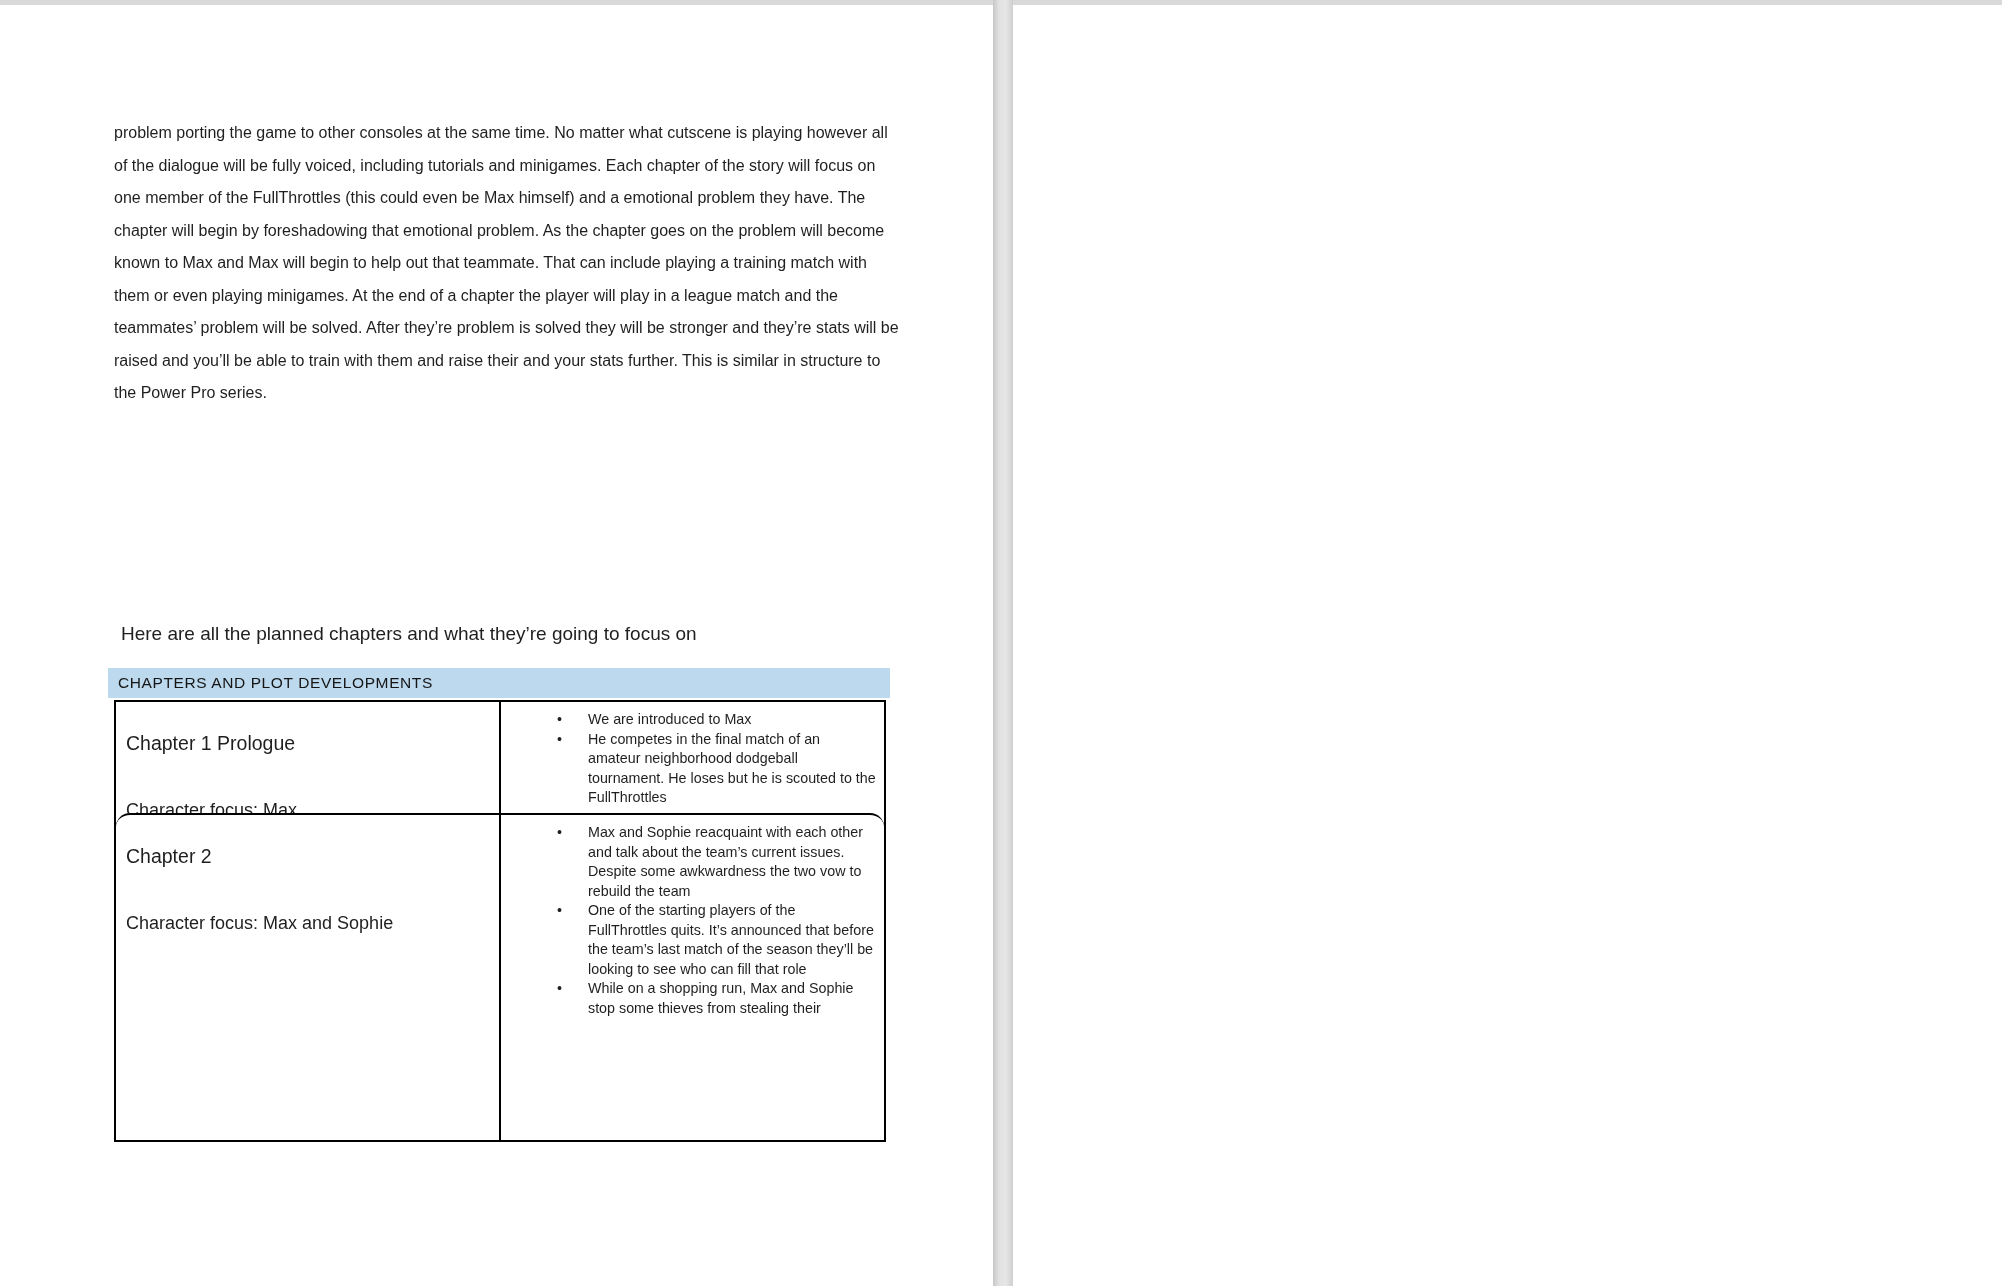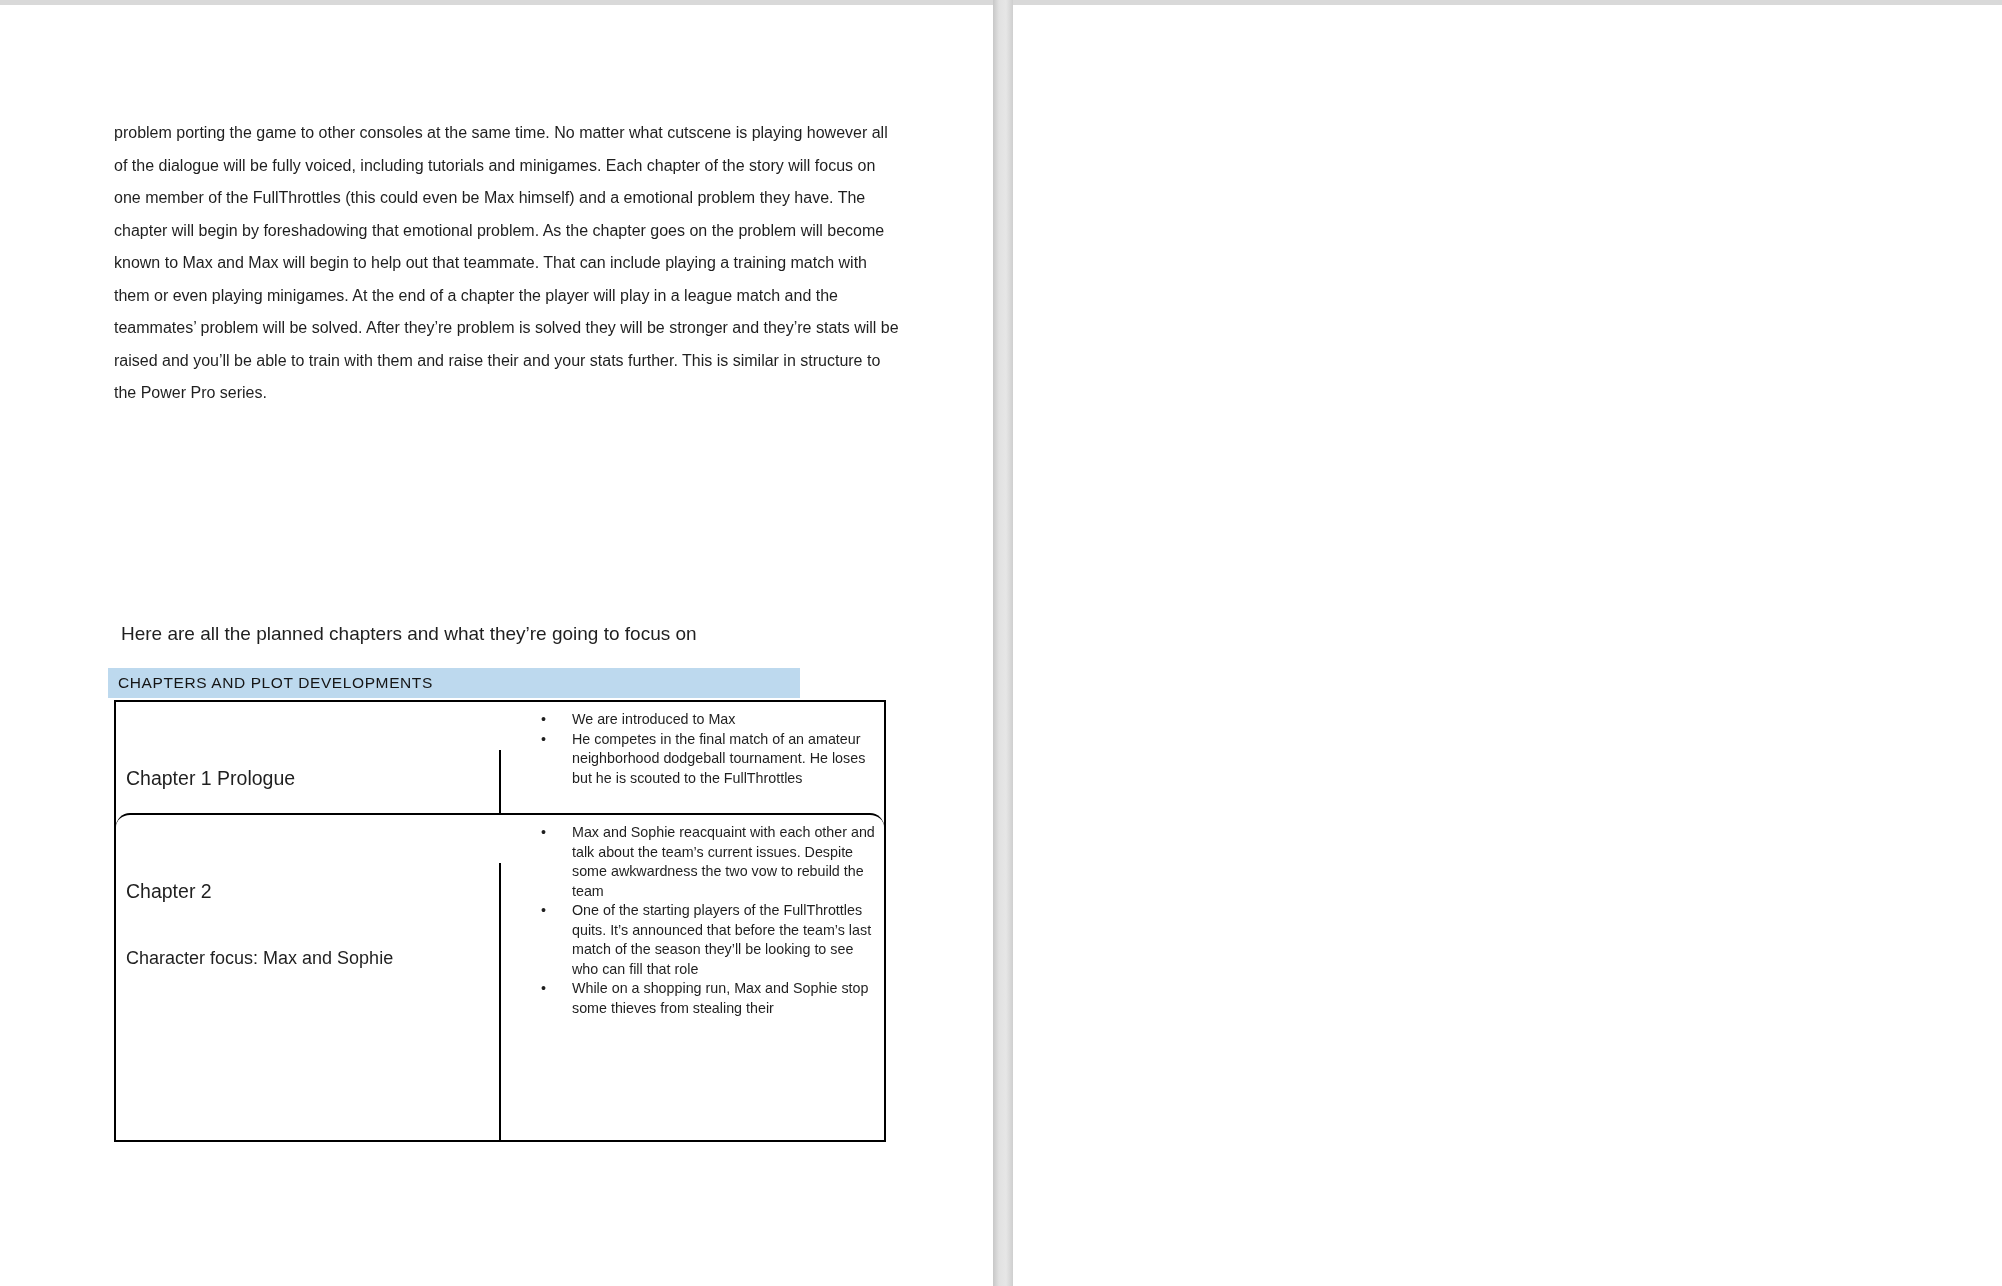--- a/index.html
+++ b/index.html
@@ -19,33 +19,33 @@
   
   .paragraph{
     position:absolute;left:114px;top:112px;width:786px;
     font-size:16px;line-height:32.5px;
   }
   .intro{
     position:absolute;left:121px;top:618px;width:800px;
     font-size:19px;
   }
   .table-header{
-    position:absolute;left:108px;top:663px;width:692px;height:30px;
+    position:absolute;left:108px;top:663px;width:782px;height:30px;
     background:#bdd9ee;box-sizing:border-box;
     font-size:15.5px;letter-spacing:0.6px;line-height:30px;padding-left:10px;
     color:#151515;
   }
   
   .doc-table{position:absolute;border:2px solid #000;box-sizing:border-box;background:#fff;}
   #table1{left:114px;top:695px;width:772px;}
   .t-row{display:flex;border-top:2px solid #000;}
   .t-row:first-child{border-top:none;}
   .cell{box-sizing:border-box;overflow:hidden;}
-  .cell.left{width:385px;border-right:2px solid #000;padding:15px 10px 6px 10px;flex:none;margin-top:48px;}
-  .cell.right{flex:1;padding:8px 8px 12px 0;}
+  .cell.left{width:385px;border-right:2px solid #000;padding:28px 10px 6px 10px;flex:none;}
+  .cell.right{flex:1;padding:8px 8px 12px 0;margin-left:16px;}
   .chapter-title{font-size:19.5px;line-height:26px;}
   .focus{font-size:18px;line-height:26px;margin-top:41px;}
   .bullets{list-style:none;margin:0 0 0 38px;padding:0;font-size:14.3px;line-height:19.5px;}
   .bullets li{position:relative;padding-left:33px;}
   .bullets li::before{content:"\2022";position:absolute;left:2px;}
   
   #table1 .t-row:nth-child(1){height:111px;}
   #table1 .t-row:nth-child(2){height:325px;border-radius:14px;}
 </style>
 </head>

